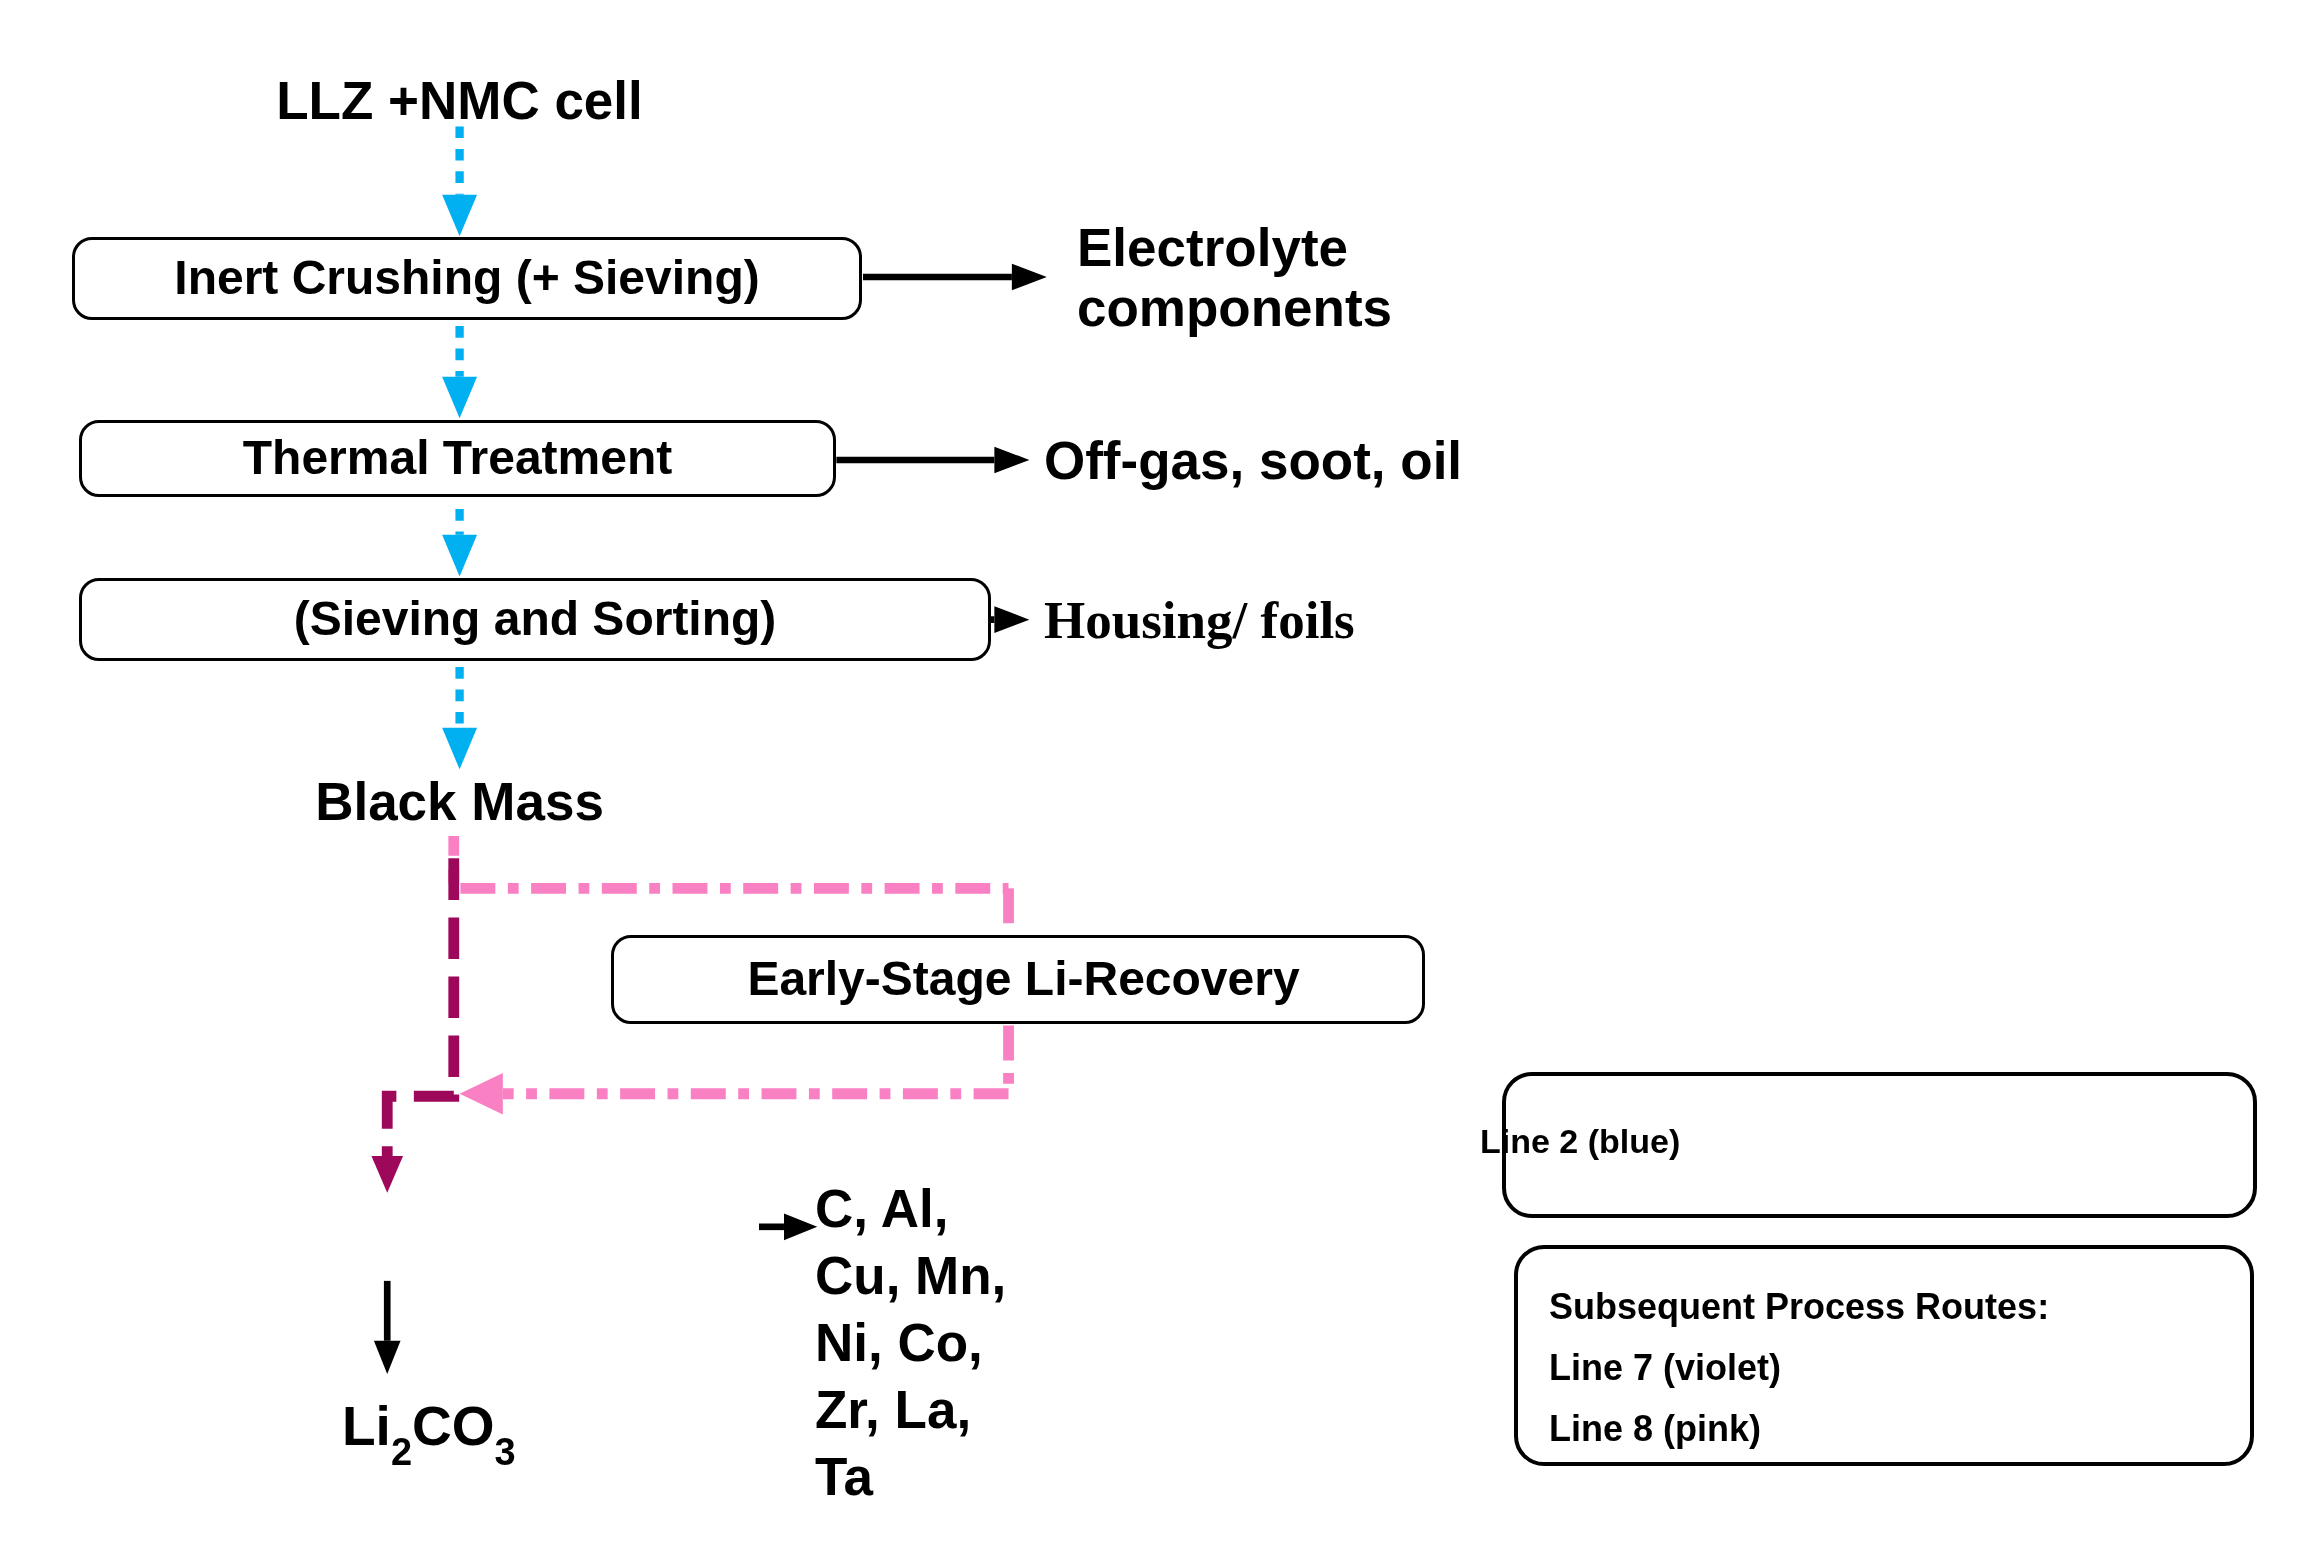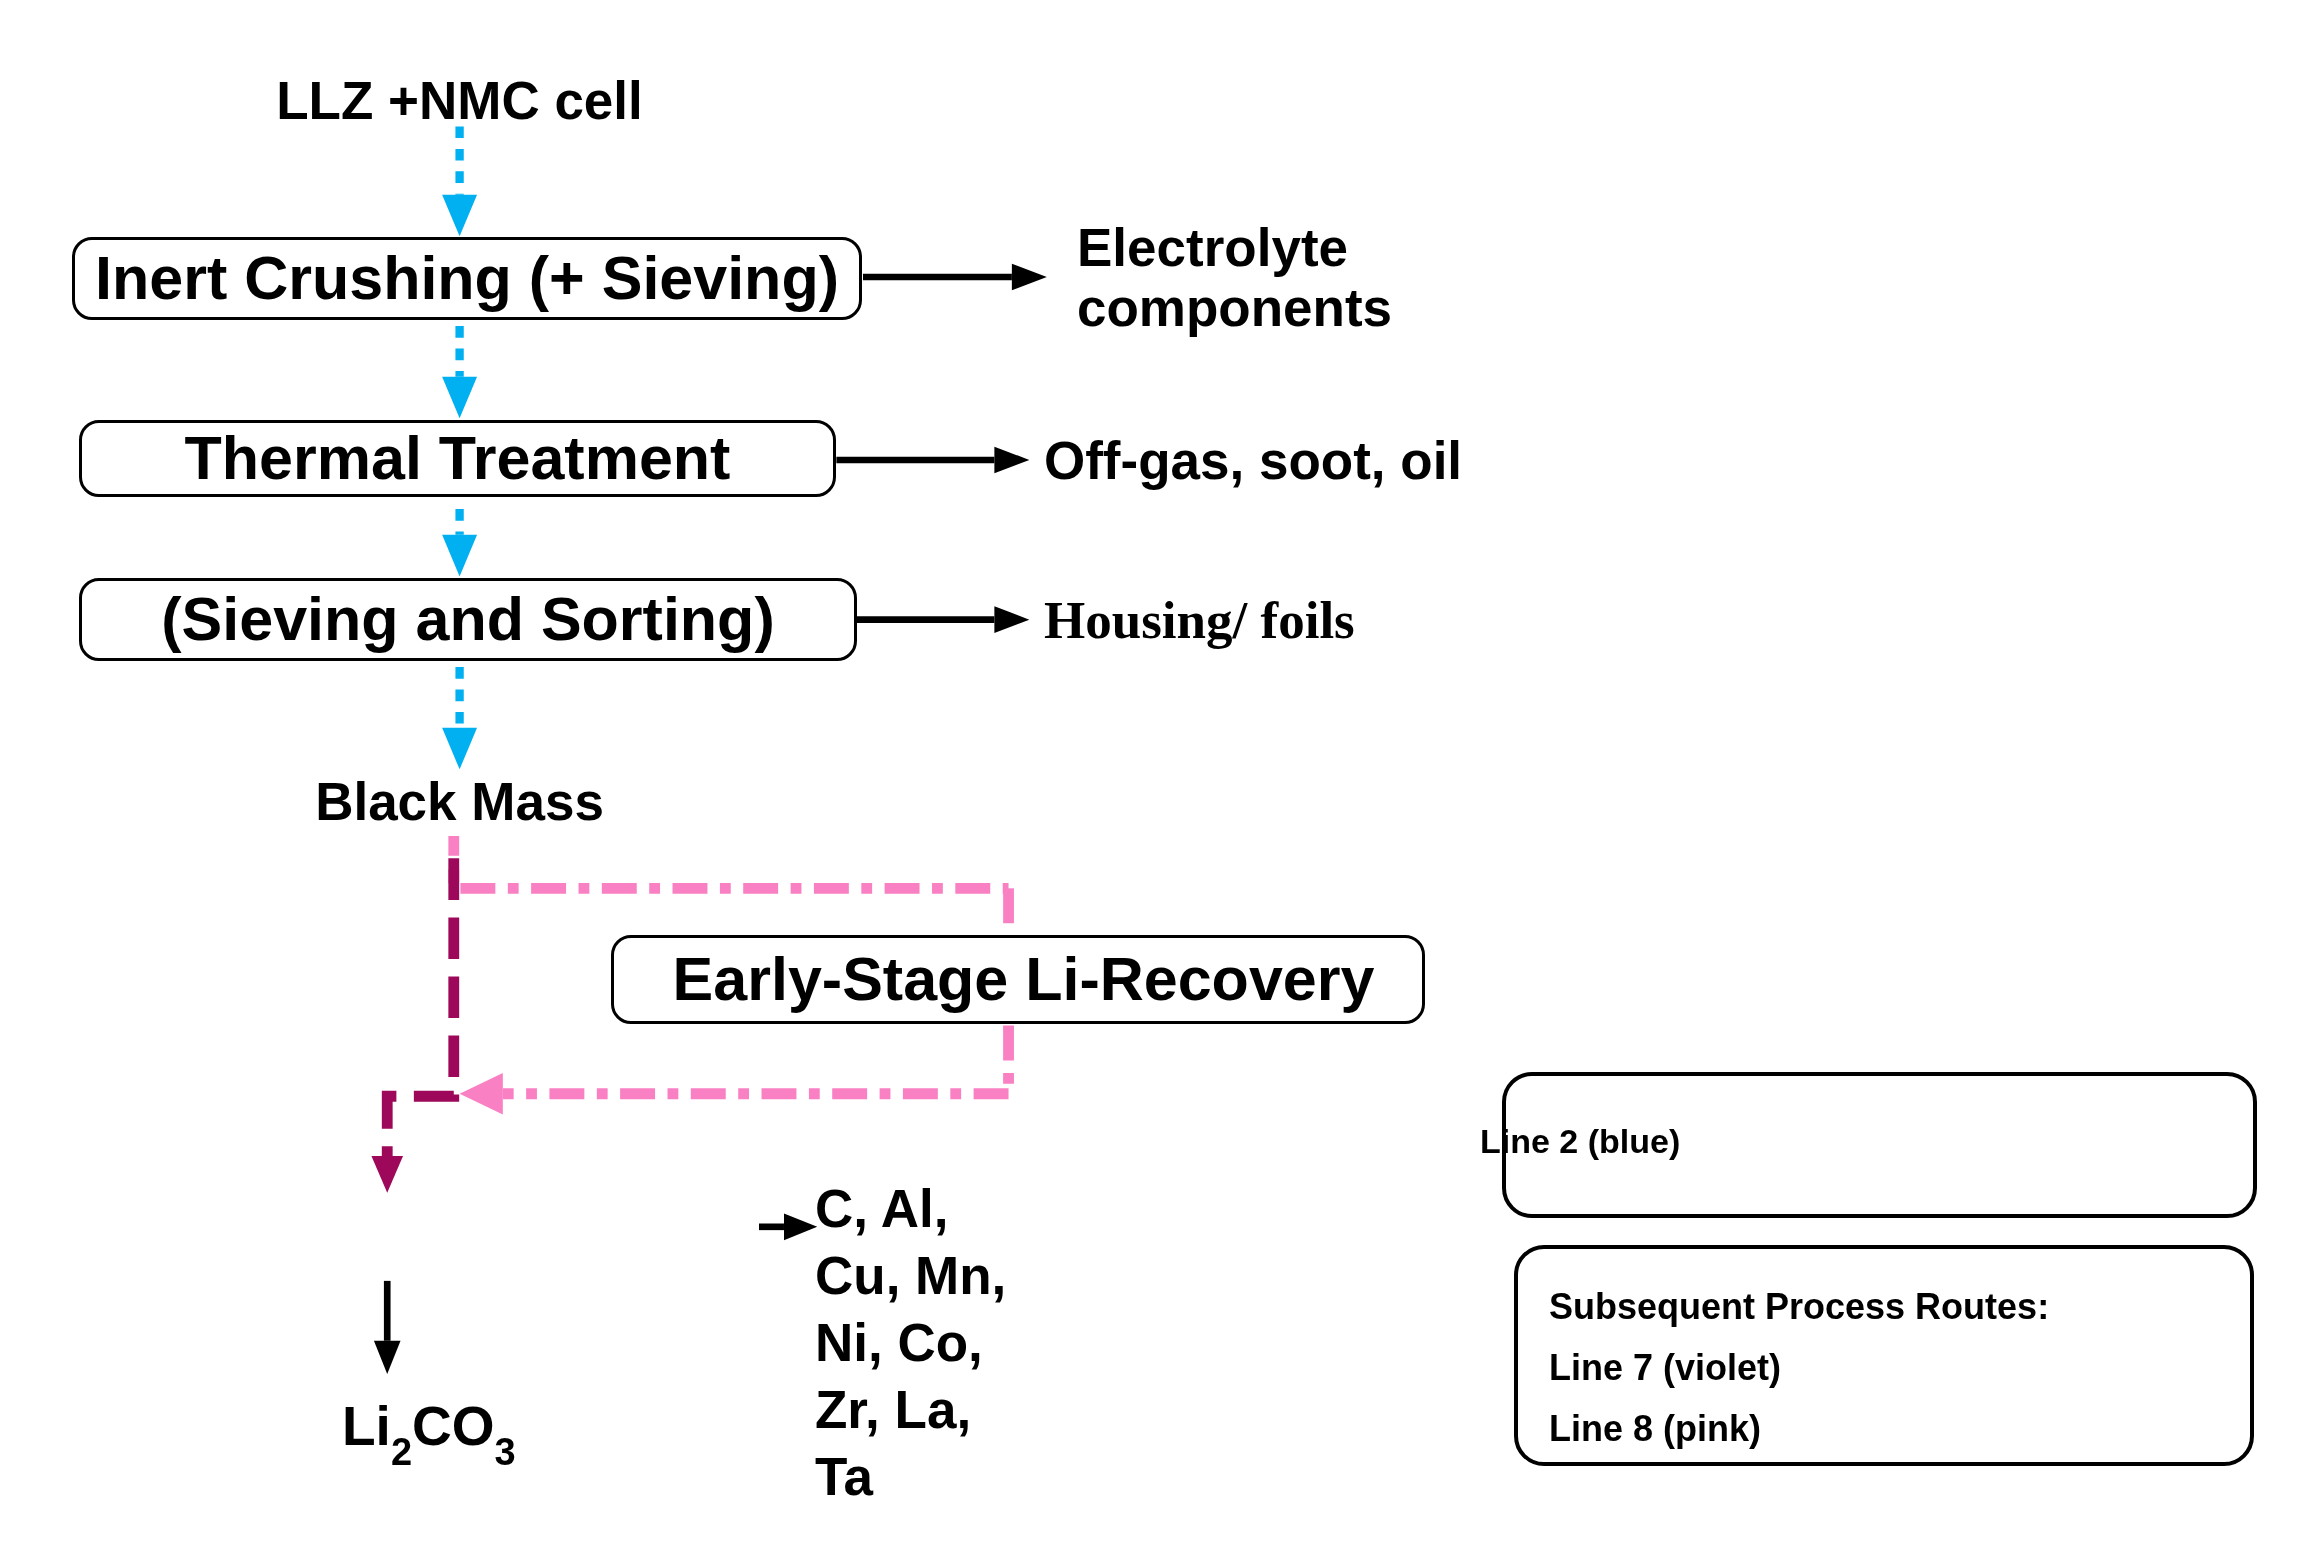--- a/index.html
+++ b/index.html
@@ -32,21 +32,21 @@
   .node{
     position:absolute;
     box-sizing:border-box;
     border:3.3px solid #000;
     border-radius:20px;
     background:#fff;
     display:flex;
     align-items:center;
     justify-content:center;
     font-weight:bold;
-    font-size:61px;
+    font-size:48px;
     text-align:center;
     line-height:1.05;
     white-space:nowrap;
   }
   .label{
     position:absolute;
     font-weight:bold;
     font-size:53px;
     line-height:1.13;
     white-space:pre-line;
@@ -140,21 +140,21 @@
 
     <path class="blue-line" d="M2413,1376 H2650"></path>
     <path class="violet-line" d="M2400,1650 H2636"></path>
     <path class="pink-line" d="M2400,1722 H2650"></path>
   </svg>
 
   <div class="label center" style="left:260px;top:63px;width:399px;margin-top:8px;">LLZ +NMC cell</div>
 
   <div class="node" style="left:72px;top:237px;width:790px;height:83px;">Inert Crushing (+ Sieving)</div>
   <div class="node" style="left:79px;top:420px;width:757px;height:77px;">Thermal Treatment</div>
-  <div class="node" style="left:79px;top:578px;width:778px;height:83px;">(Sieving and Sorting)</div>
+  <div class="node" style="left:79px;top:578px;width:912px;height:83px;">(Sieving and Sorting)</div>
 
   <div class="label" style="left:1077px;top:218px;">Electrolyte
 components</div>
   <div class="label" style="left:1044px;top:431px;">Off-gas, soot, oil</div>
   <div class="label" style="left:1044px;top:591px;font-family:Liberation Serif, serif;">Housing/ foils</div>
 
   <div class="label center" style="left:268px;top:772px;width:383px;">Black Mass</div>
 
   <div class="node" style="left:611px;top:935px;width:814px;height:89px;padding-left:11px;">Early-Stage Li-Recovery</div>
 

